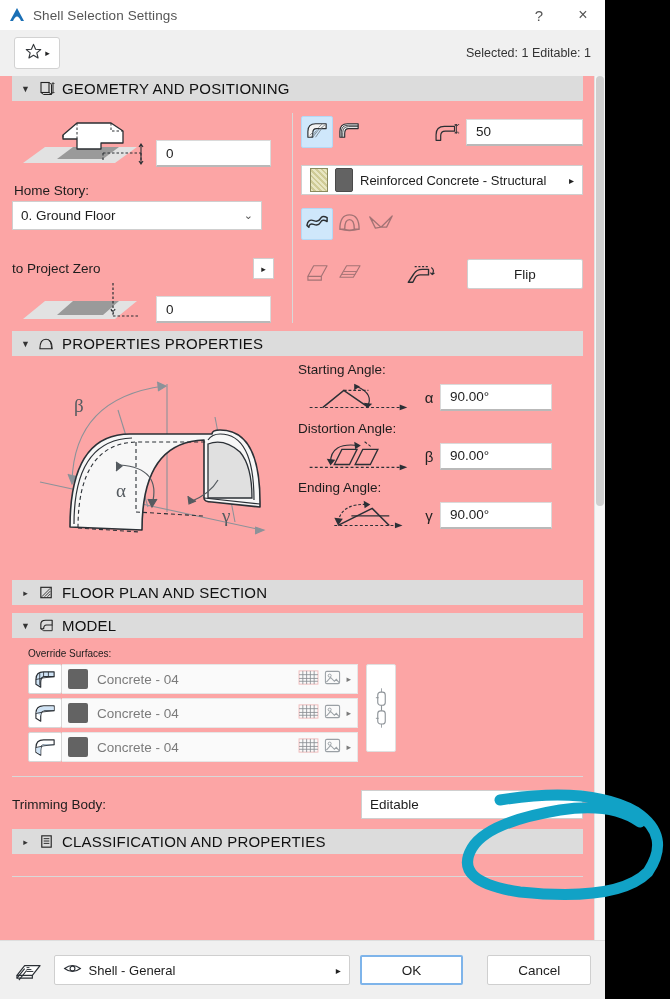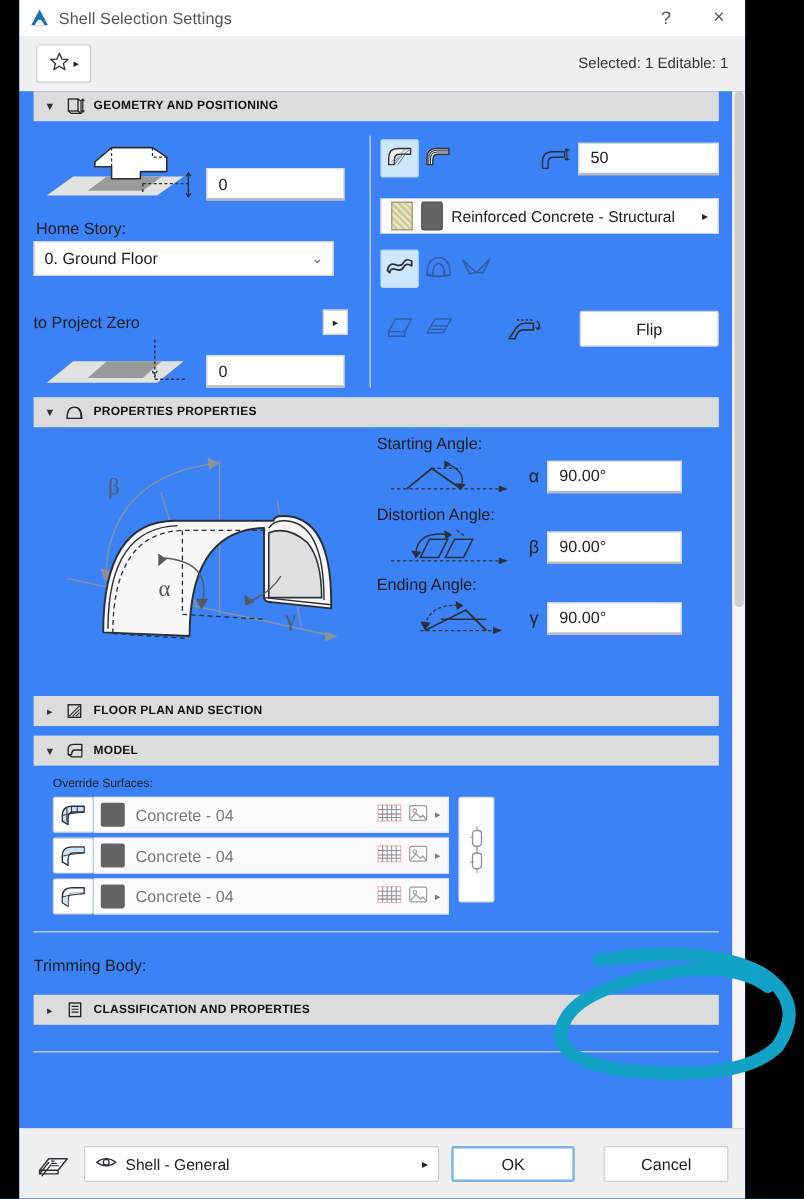--- a/index.html
+++ b/index.html
@@ -6,22 +6,22 @@
   body{
     width:670px;height:999px;
     background:#000;
     font-family:"Liberation Sans", sans-serif;
     font-size:13px;
     color:#1d1d1d;
     overflow:hidden;
     position:relative;
   }
   .dialog{
-    position:absolute;left:16px;top:0;width:605px;height:999px;
-    background:#3b82f6;
+    position:absolute;left:0;top:0;width:605px;height:999px;
+    background:#fca5a5;
     display:flex;flex-direction:column;
     overflow:hidden;
   }
   
   .titlebar{
     height:30px;min-height:30px;background:#ffffff;
     display:flex;align-items:center;padding:0 0 0 8px;position:relative;
   }
   .title-icon{width:18px;height:18px;margin-right:7px;flex:0 0 auto;}
   .title-text{font-size:13.5px;color:#555;letter-spacing:.1px;}
@@ -41,21 +41,21 @@
   .scrollarea{flex:1;position:relative;overflow:hidden;}
   .content{position:absolute;left:0;top:0;right:10px;bottom:0;overflow:hidden;}
   .scrollbar{position:absolute;right:0;top:0;width:10px;bottom:0;background:#f6f6f6;border-left:1px solid #e2e2e2;}
   .scrollthumb{position:absolute;left:1px;top:0;width:8px;height:430px;background:#cfcfcf;border-radius:4px;}
   
   .sec-head{
     height:25px;background:#dcdcdc;margin:0 12px;display:flex;align-items:center;
     padding:0 8px;gap:7px;
   }
   .sec-head .tri{width:11px;display:flex;justify-content:center;color:#333;font-size:9px;}
-  .sec-title{font-size:10px;font-weight:bold;letter-spacing:.2px;color:#111;}
+  .sec-title{font-size:15px;font-weight:normal;letter-spacing:.2px;color:#111;}
   .sec-ico{width:17px;height:17px;display:flex;align-items:center;justify-content:center;}
   
   .panel{padding:0 12px;}
   .geo-grid{display:flex;padding:8px 0 0 0;}
   .geo-left{width:278px;position:relative;}
   .geo-div{width:1px;background:#d8d8d8;margin:4px 8px 2px 2px;}
   .geo-right{flex:1;position:relative;}
   .row{display:flex;align-items:center;}
   .field{
     height:27px;background:#fff;border:1px solid #dadada;border-bottom:2px solid #b9b9b9;
@@ -559,20 +559,24 @@
               <path d="M8 20 L8 26" stroke="#8e9499" stroke-width="1.2"></path>
               <path d="M2 12 L5 12 M2 34 L5 34" stroke="#8e9499" stroke-width="1"></path>
             </svg>
           </div>
         </div>
 
         <div class="divider"></div>
 
         <div class="trim-row">
           <span class="lbl">Trimming Body:</span>
+          <div class="combo" style="width:222px;margin-left:auto;height:29px;">
+            <span>Editable</span>
+            <span class="chev">⌄</span>
+          </div>
         </div>
       </div>
 
       <div class="sec-head" style="margin-top:10px;">
         <span class="tri">▸</span>
         <span class="sec-ico">
           <svg viewBox="0 0 18 17" width="18" height="17">
             <rect x="4" y="2.5" width="10" height="12" fill="none" stroke="#222" stroke-width="1.2"></rect>
             <path d="M6 5.5 L12 5.5 M6 8 L12 8 M6 10.5 L12 10.5" stroke="#222" stroke-width="1"></path>
           </svg>

